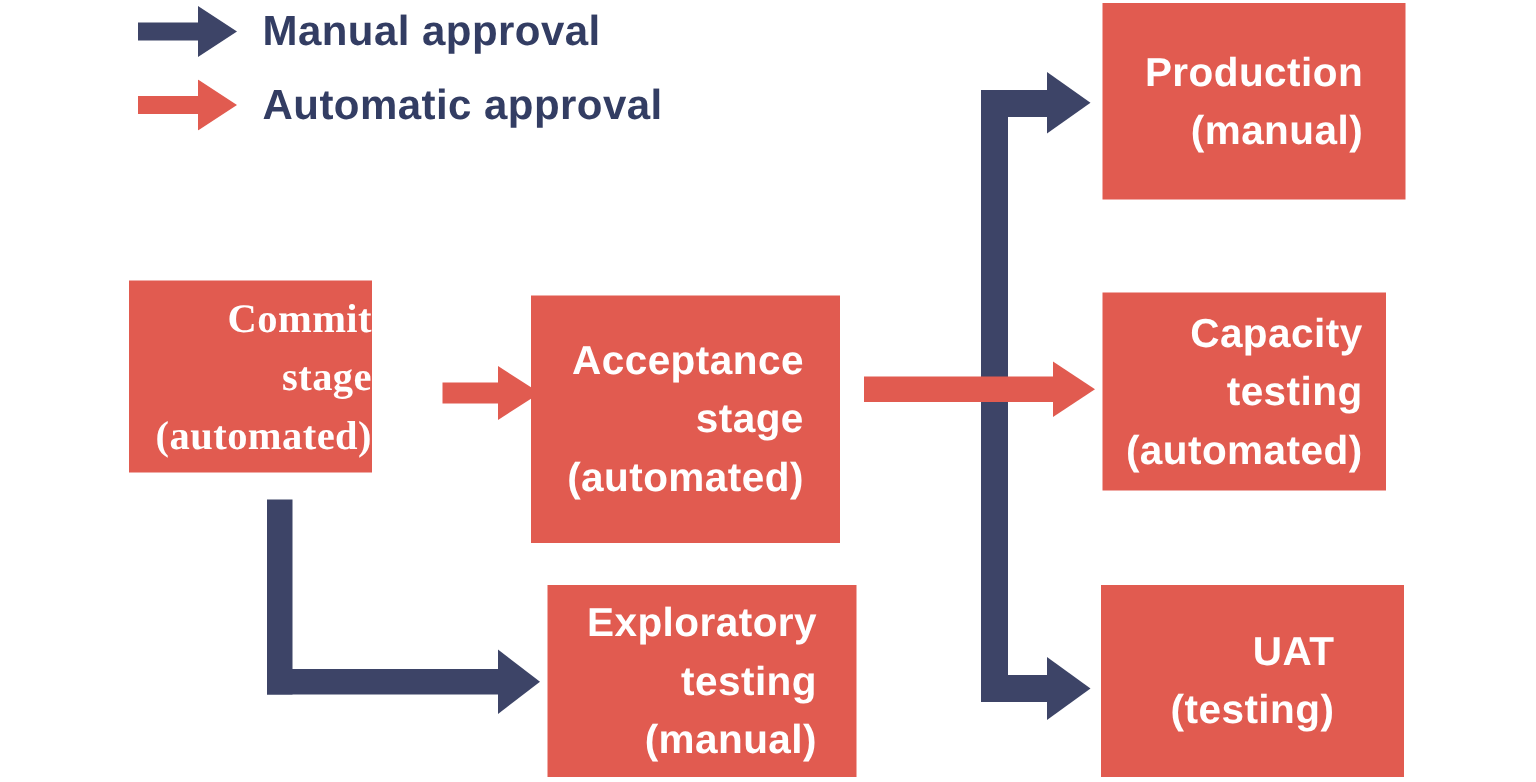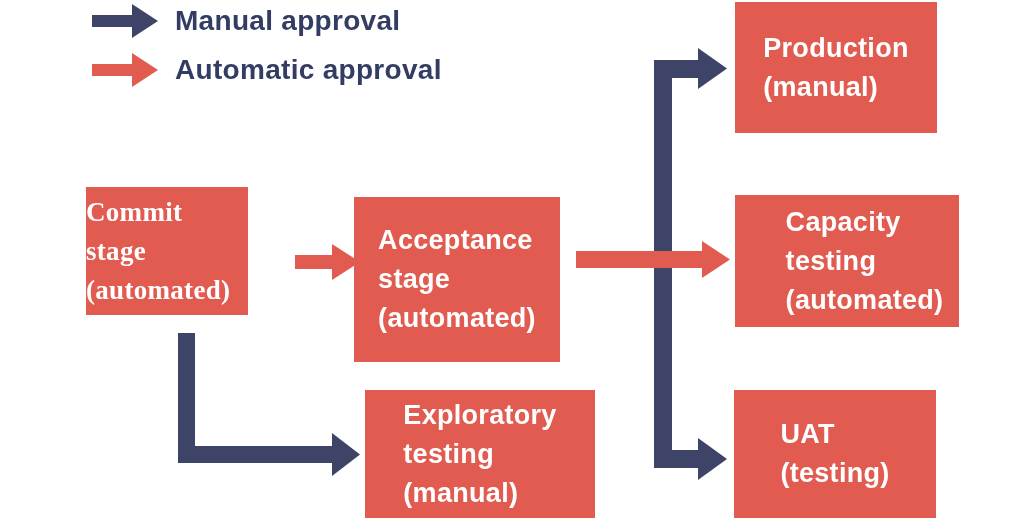--- a/index.html
+++ b/index.html
@@ -25,34 +25,34 @@
     display: block;
   }
   .auto-fill   { fill: var(--automatic-red, #E15B50); }
   .manual-fill { fill: var(--manual-navy, #3D4467); }
   
   .node {
     position: absolute;
     display: flex;
     align-items: center;
     justify-content: center;
-    text-align: left;
+    text-align: right;
     background: var(--box-background, #E15B50);
     color: var(--box-text, #ffffff);
     font-size: 27px;
     line-height: 39px;
     font-weight: 600;
     letter-spacing: 0.3px;
     white-space: pre-line;
   }
   .node-commit      { left: 86px;  top: 187px; width: 162px; height: 128px; font-family: Liberation Serif, serif; }
   .node-acceptance  { left: 354px; top: 197px; width: 206px; height: 165px; }
-  .node-exploratory { left: 365px; top: 390px; width: 230px; height: 128px; }
+  .node-exploratory { left: 365px; top: 390px; width: 206px; height: 128px; }
   .node-production  { left: 735px; top: 2px;   width: 202px; height: 131px; }
-  .node-capacity    { left: 735px; top: 195px; width: 189px; height: 132px; padding-left: 35px; }
+  .node-capacity    { left: 735px; top: 195px; width: 189px; height: 132px; }
   .node-uat         { left: 734px; top: 390px; width: 202px; height: 128px; }
   
   #legend {
     position: absolute;
     left: 92px;
     top: 4px;
   }
   .legend-row {
     display: flex;
     align-items: center;

